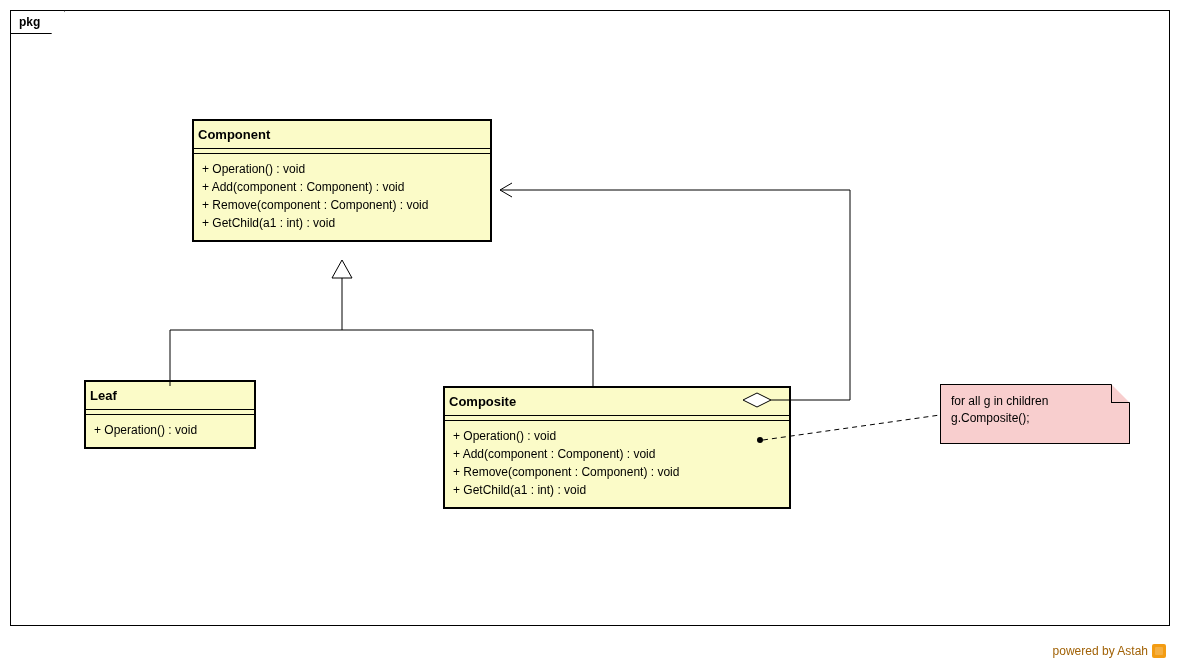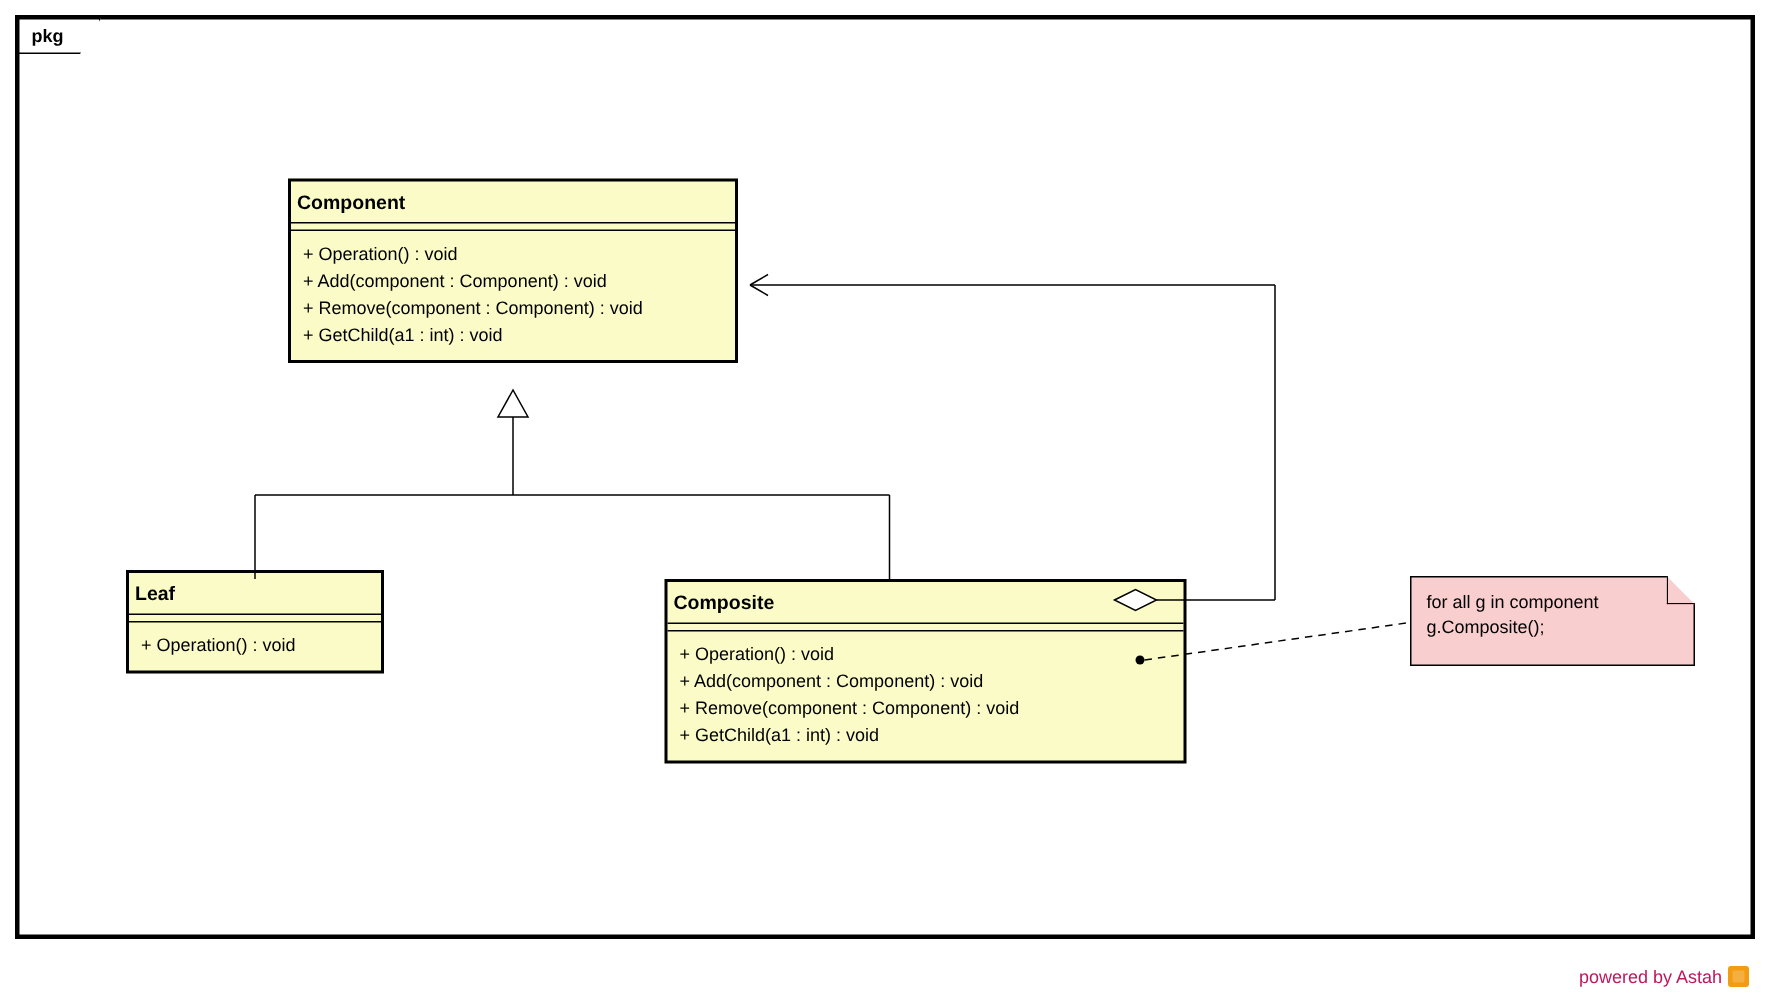--- a/index.html
+++ b/index.html
@@ -15,21 +15,21 @@
     position: relative;
     width: 1182px;
     height: 662px;
   }
   .frame {
     position: absolute;
     left: 10px;
     top: 10px;
     width: 1160px;
     height: 616px;
-    border: 3px solid #000000;
+    border: 1px solid #000000;
     box-sizing: border-box;
   }
   .frame-label {
     position: absolute;
     left: -1px;
     top: -1px;
     background: #fff;
     border: 1px solid #000;
     border-top: 1px solid #000;
     border-left: 1px solid #000;
@@ -93,21 +93,21 @@
     top: 0;
     width: 1182px;
     height: 662px;
     pointer-events: none;
   }
   .footer {
     position: absolute;
     right: 16px;
     bottom: 4px;
     font-size: 12px;
-    color: #be185d;
+    color: #a16207;
     display: flex;
     align-items: flex-start;
     gap: 4px;
     margin-top: 14px;
   }
   .footer .icon {
     width: 14px;
     height: 14px;
     background: #F39C12;
     border-radius: 2px;
@@ -156,21 +156,21 @@
       <div>+ Operation() : void</div>
       <div>+ Add(component : Component) : void</div>
       <div>+ Remove(component : Component) : void</div>
       <div>+ GetChild(a1 : int) : void</div>
     </div>
   </div>
 
   <div class="note" style="left:940px; top:384px; width:190px; height:60px;">
     <div class="note-fold-bg"></div>
     <div class="note-fold"></div>
-    <div>for all g in component</div>
+    <div>for all g in children</div>
     <div>g.Composite();</div>
   </div>
 
   <svg class="overlay">
 
     <g>
       <polygon points="342,260 332,278 352,278" fill="#fff" stroke="#000" stroke-width="1"></polygon>
     </g>
 
     <line x1="342" y1="278" x2="342" y2="330" stroke="#000" stroke-width="1"></line>

